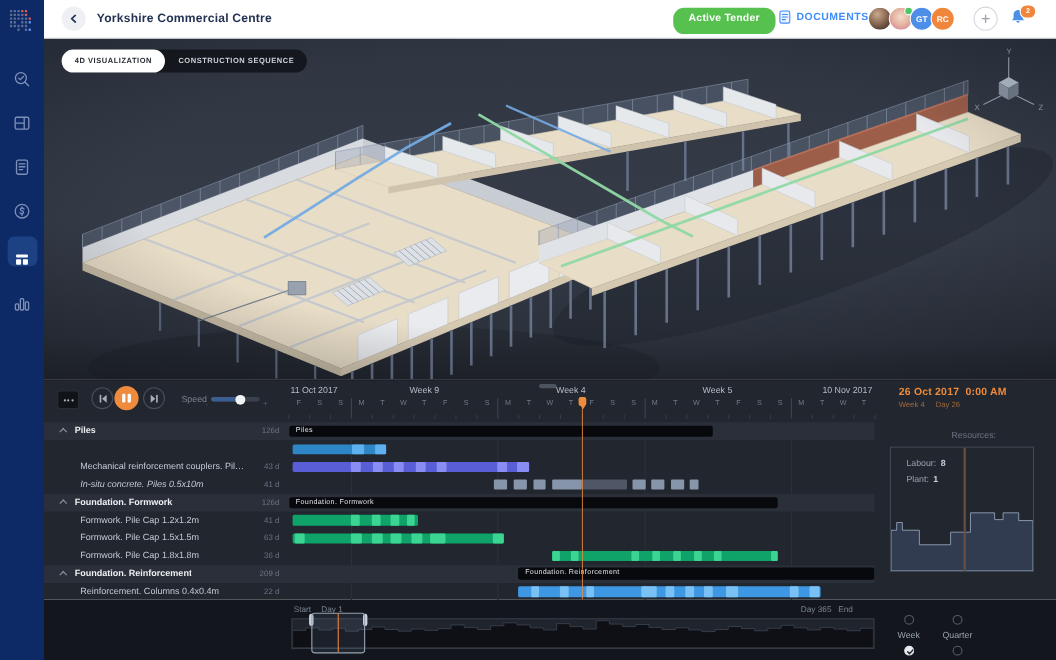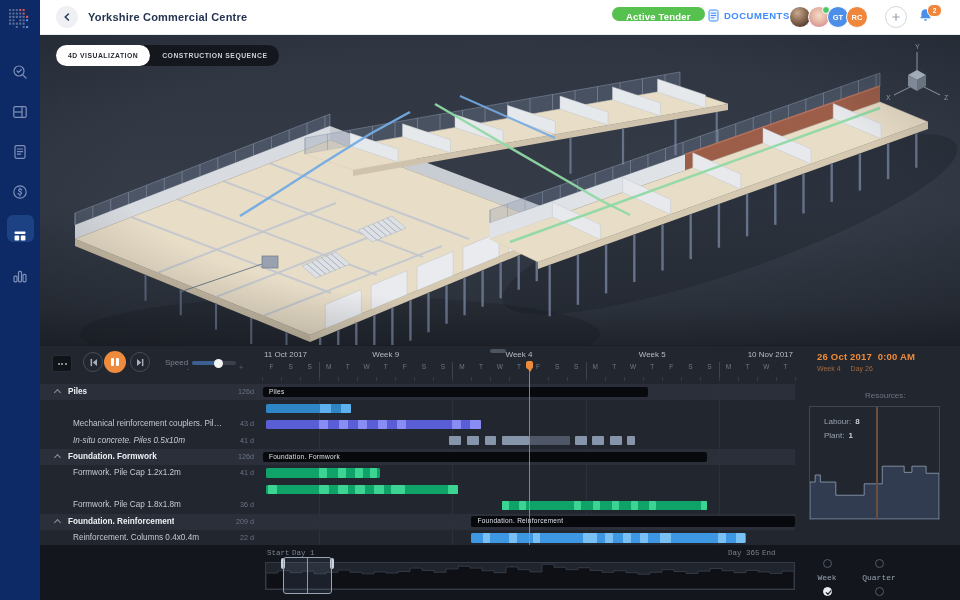--- a/index.html
+++ b/index.html
@@ -7,21 +7,21 @@
   
   .sidebar{position:absolute;left:0;top:0;width:40px;height:600px;background:#0e2a66;z-index:30;}
   .logo{position:absolute;left:9px;top:9px;width:22px;height:22px;}
   .nav-item{position:absolute;left:0;width:40px;height:34px;display:flex;align-items:center;justify-content:center;}
   .nav-item svg{display:block;}
   .nav-active-bg{position:absolute;left:7px;top:-4px;width:27px;height:27px;background:#1d4284;border-radius:6px;}
   
   .topbar{position:absolute;left:40px;top:0;width:920px;height:34px;background:#ffffff;border-bottom:1px solid #e8ebef;z-index:20;}
   .back-btn{position:absolute;left:16px;top:6px;width:22px;height:22px;border-radius:50%;background:#eef0f4;display:flex;align-items:center;justify-content:center;}
   .page-title{position:absolute;left:48px;top:0;height:34px;line-height:34px;font-size:11px;font-weight:700;color:#253352;letter-spacing:.2px;white-space:nowrap;}
-  .tender-btn{position:absolute;left:572px;top:7px;height:14px;padding:0 14px;border-radius:10px;background:#56c14e;color:#fff;font-size:9.5px;font-weight:700;line-height:20px;letter-spacing:.2px;text-align:center;}
+  .tender-btn{position:absolute;left:572px;top:7px;height:24px;padding:0 14px;border-radius:10px;background:#56c14e;color:#fff;font-size:9.5px;font-weight:700;line-height:20px;letter-spacing:.2px;text-align:center;}
   .docs-link{position:absolute;left:668px;top:9px;display:flex;align-items:center;gap:5px;color:#3f8cff;font-size:9.5px;font-weight:700;letter-spacing:.5px;}
   .avatars{position:absolute;left:752px;top:6px;display:flex;justify-content:flex-end;}
   .avatar{width:22px;height:22px;border-radius:50%;border:1.5px solid #fff;margin-left:-3px;position:relative;
     display:flex;align-items:center;justify-content:center;color:#fff;font-size:7.5px;font-weight:700;box-sizing:border-box;}
   .avatar.p1{background:radial-gradient(circle at 38% 30%,#caa98f 0%,#8a6a52 45%,#4e3a30 80%);}
   .avatar.p2{background:radial-gradient(circle at 50% 42%,#f3dccb 0%,#e5b7a3 45%,#d58796 85%);}
   .online-dot{position:absolute;right:-1px;top:-1px;width:6px;height:6px;border-radius:50%;background:#4cc766;border:1.5px solid #fff;}
   .add-btn{position:absolute;left:845px;top:6px;width:22px;height:22px;border-radius:50%;background:#fff;border:1px solid #d2d7de;box-sizing:border-box;display:flex;align-items:center;justify-content:center;}
   .bell-wrap{position:absolute;left:878px;top:8px;width:18px;height:18px;}
   .bell-badge{position:absolute;right:-6px;top:-4px;min-width:11px;height:11px;border-radius:6px;background:#f0863c;border:1.5px solid #fff;color:#fff;font-size:6.5px;font-weight:700;display:flex;align-items:center;justify-content:center;box-sizing:content-box;padding:0 1px;}
@@ -68,21 +68,21 @@
   .gblock{position:absolute;height:9.5px;border-radius:1px;}
   .cursor-line{position:absolute;left:489px;top:24px;width:1px;height:176px;background:rgba(235,137,58,.8);z-index:6;}
   .cursor-pin{position:absolute;left:486px;top:15px;width:7px;height:8px;background:#ee8b3d;border-radius:2px;z-index:7;}
   .cursor-pin:after{content:"";position:absolute;left:1.5px;top:8px;border-left:2px solid transparent;border-right:2px solid transparent;border-top:3px solid #ee8b3d;}
   .res-title{position:absolute;left:777px;top:45px;font-size:8px;color:#6b7583;padding-left:48px;}
   .res-box{position:absolute;left:769px;top:60px;width:129px;height:112px;border:1px solid #3f4654;box-sizing:content-box;}
   .res-line{position:absolute;font-size:8px;color:#98a2b0;}
   .res-line b{color:#c9d0da;font-weight:700;margin-left:4px;}
   .res-cursor{position:absolute;left:66px;top:0;width:1.5px;height:112px;background:#6a4f3f;}
   
-  .bottombar{position:absolute;left:40px;top:545px;width:920px;height:55px;background:#13161c;z-index:10;font-family:Liberation Mono, monospace;}
+  .bottombar{position:absolute;left:40px;top:545px;width:920px;height:55px;background:#13161c;z-index:10;}
   .bm-label{position:absolute;top:4px;font-size:7.5px;color:#79838f;}
   .band-box{position:absolute;left:225px;top:17px;width:530px;height:28px;background:#20242c;border:1px solid #343b47;box-sizing:border-box;}
   .mm-sel{position:absolute;top:12px;height:37px;border:1px solid #98a3b3;border-radius:3px;background:rgba(125,145,185,.13);box-sizing:border-box;z-index:3;}
   .mm-handle{position:absolute;top:13px;width:4px;height:11px;border-radius:2px;background:#ccd3dd;}
   .mm-cursor{position:absolute;top:0;width:1.5px;height:35px;background:#e8823a;}
   .radios{position:absolute;left:775px;top:14px;display:grid;grid-template-columns:auto auto;column-gap:16px;row-gap:5px;}
   .radio{display:flex;align-items:center;gap:5px;flex-direction:column;}
   .radio .rc{width:9px;height:9px;border-radius:50%;border:1.5px solid #525b68;box-sizing:border-box;position:relative;}
   .radio.checked .rc{background:#e9edf2;border-color:#e9edf2;}
   .radio span.lbl{font-size:8px;color:#98a2ae;}
@@ -518,20 +518,24 @@
       </div>
       <div class="trow group" style="top: 64.8px;">
         <div class="caret" style="top: 6px;"></div>
         <div class="tname" style="left: 28px;">Foundation. Formwork</div>
         <div class="tdur">126d</div>
       </div>
       <div class="trow" style="top: 81px;">
         <div class="tname" style="left: 33px; text-align: center;">Formwork. Pile Cap 1.2x1.2m</div>
         <div class="tdur">41 d</div>
       </div>
+      <div class="trow" style="top: 97.2px;">
+        <div class="tname" style="left: 33px;">Formwork. Pile Cap 1.5x1.5m</div>
+        <div class="tdur">63 d</div>
+      </div>
       <div class="trow" style="top: 113.4px;">
         <div class="tname" style="left: 33px;">Formwork. Pile Cap 1.8x1.8m</div>
         <div class="tdur">36 d</div>
       </div>
       <div class="trow group" style="top: 129.6px;">
         <div class="caret" style="top: 6px;"></div>
         <div class="tname" style="left: 28px;">Foundation. Reinforcement</div>
         <div class="tdur">209 d</div>
       </div>
       <div class="trow" style="top: 145.8px;">

